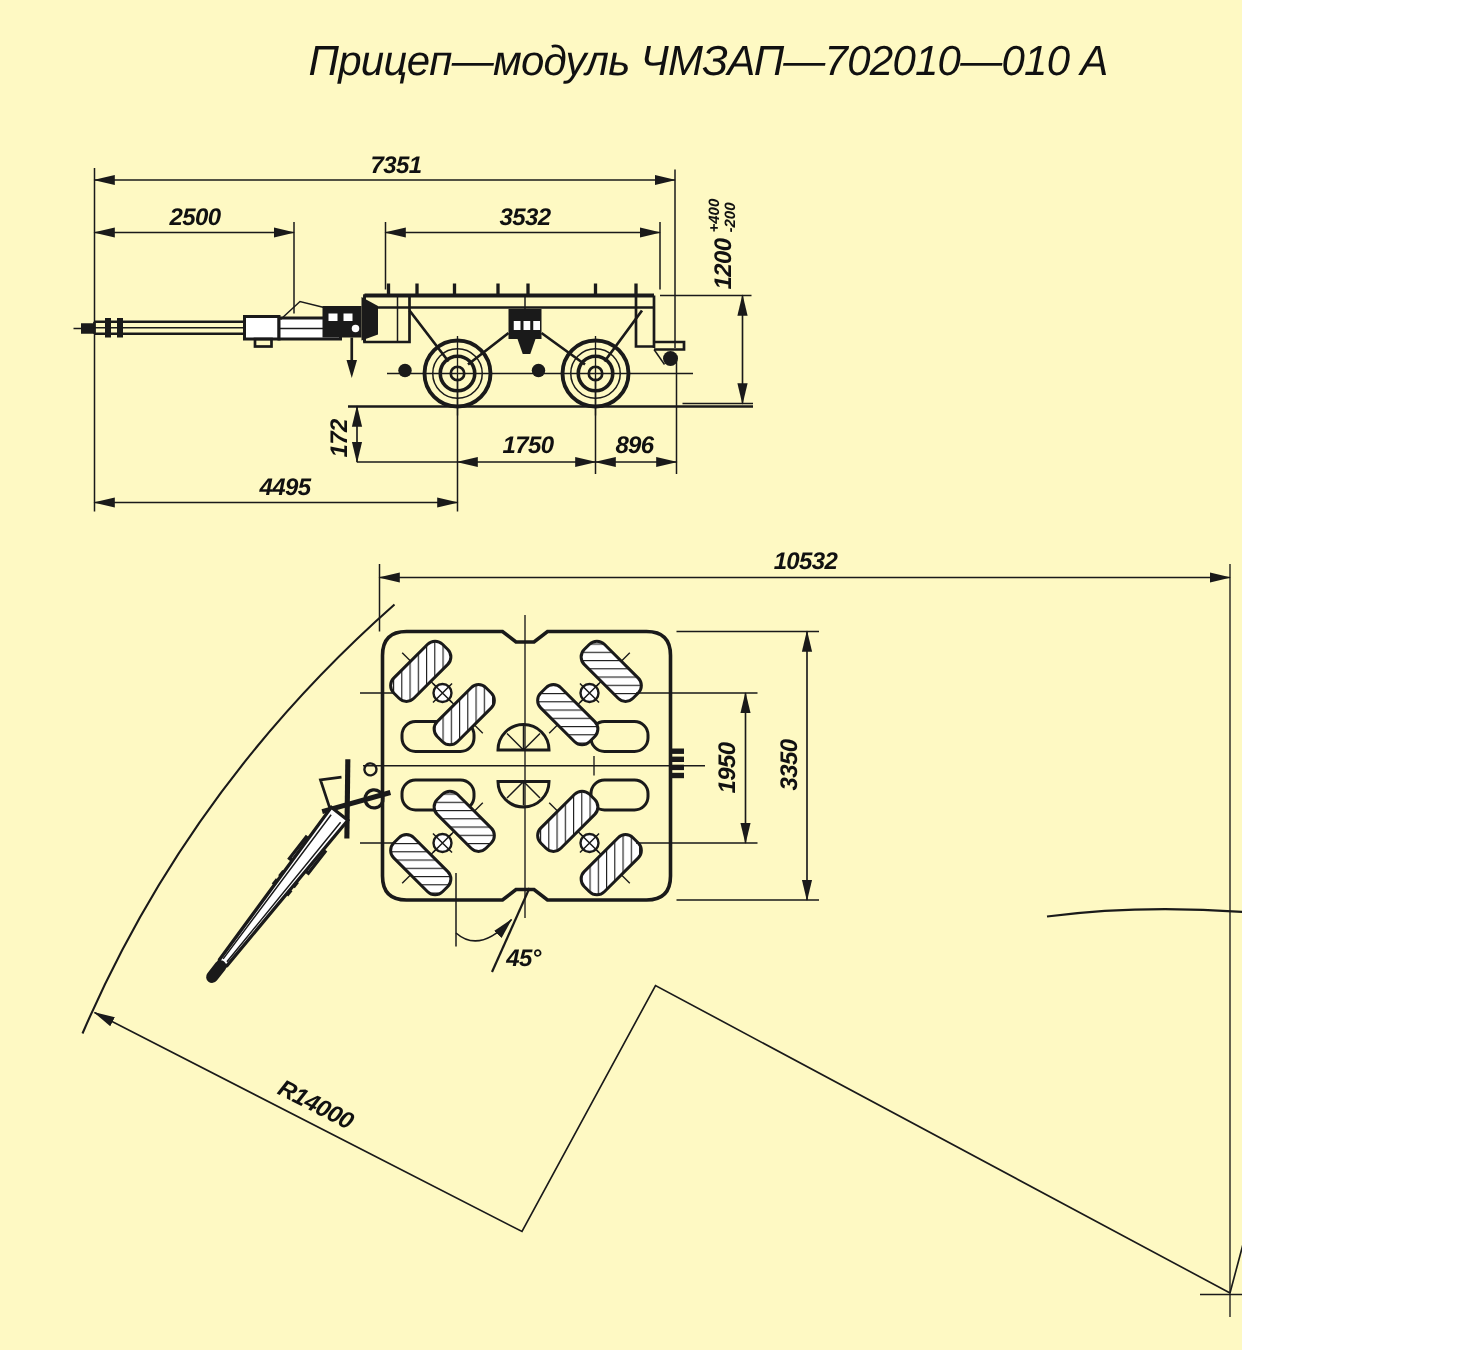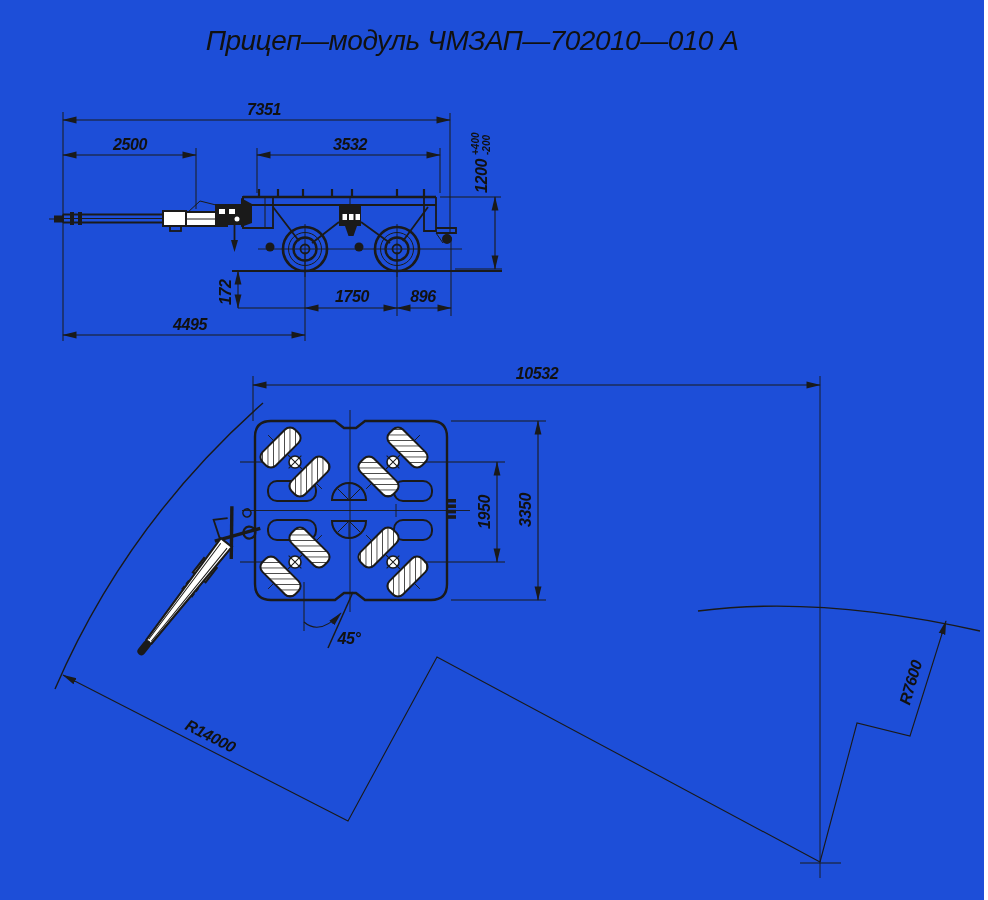--- a/index.html
+++ b/index.html
@@ -1,16 +1,16 @@
 <!DOCTYPE html>
 <html><head>
 <meta charset="utf-8">
 <style>
   html,body{margin:0;padding:0;background:#ffffff;}
-  .stage{width:984px;height:900px;position:relative;background:#1d4ed8;overflow:hidden;}
+  .stage{width:828px;height:900px;position:relative;background:#fef9c3;overflow:hidden;}
   svg{display:block;}
   .t  {stroke:#1a1a1a;stroke-width:1;fill:none;}
   .c  {stroke:#1a1a1a;stroke-width:.9;fill:none;}
   .m  {stroke:#1a1a1a;stroke-width:1.8;fill:none;}
   .k  {stroke:#1a1a1a;stroke-width:2.6;fill:none;}
   .d  {stroke:#1a1a1a;stroke-width:1.1;fill:none;}
   .f  {fill:#1a1a1a;stroke:none;}
   .w  {fill:#ffffff;}
   .dim{font:italic 700 16px "Liberation Sans",sans-serif;fill:#111;letter-spacing:-0.4px;}
   .dimsm{font:italic 700 10px "Liberation Sans",sans-serif;fill:#111;}

